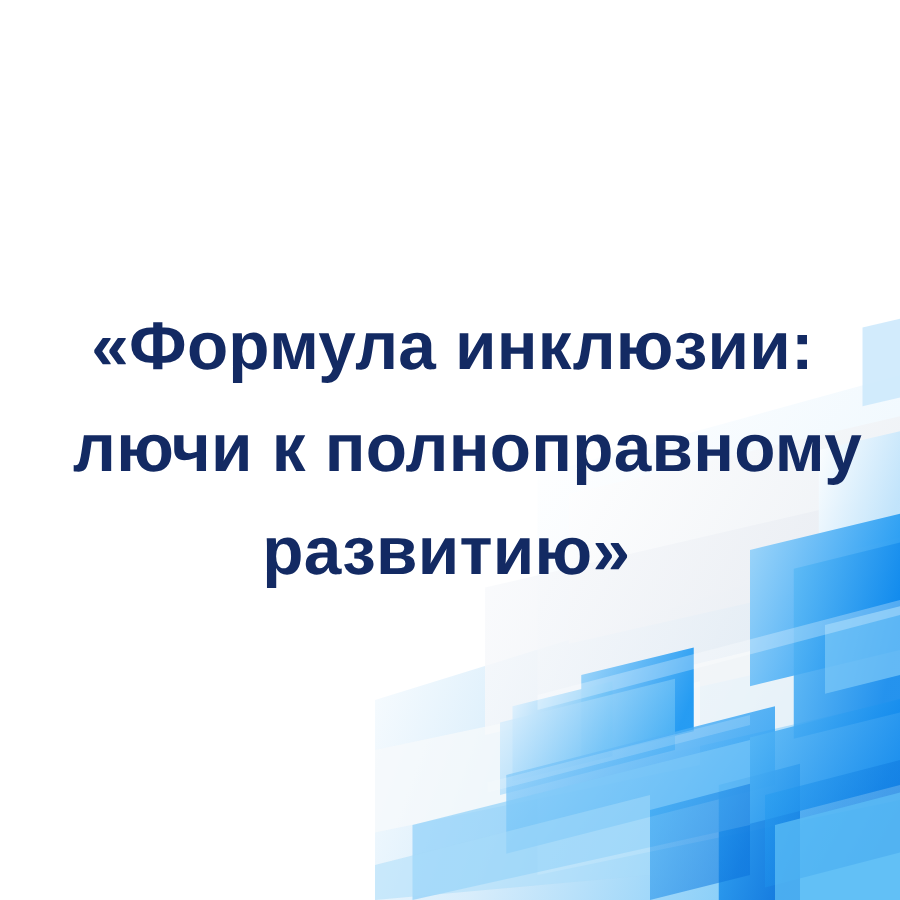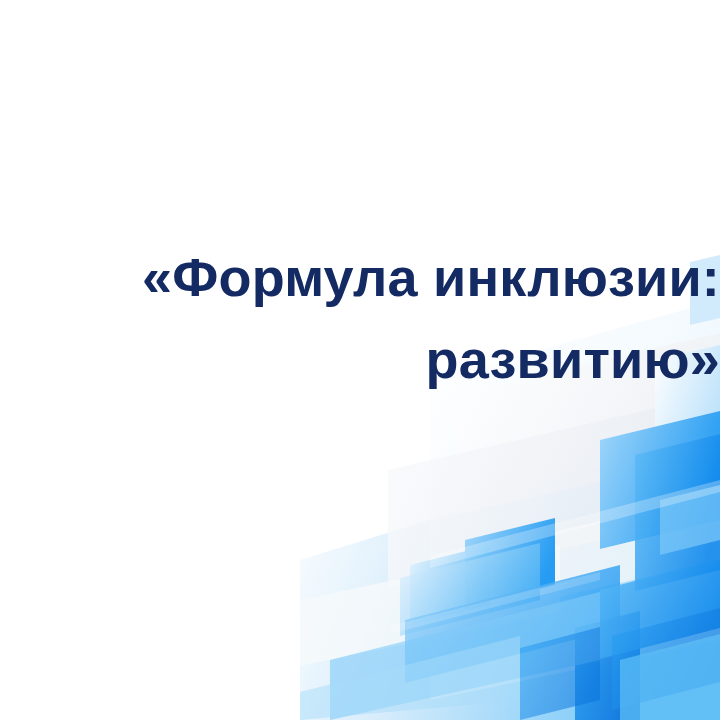--- a/index.html
+++ b/index.html
@@ -30,21 +30,21 @@
     height: 720px;
   }
 
   
   #title-block {
     position: absolute;
     left: 0;
     top: 236px;
     width: 720px;
     z-index: 3;
-    text-align: right;
+    text-align: center;
   }
   .title-line {
     color: #132a63;
     font-family: "Liberation Sans", "DejaVu Sans", sans-serif;
     font-weight: bold;
     font-size: 54px;
     line-height: 82px;
     letter-spacing: 0.2px;
     white-space: nowrap;
   }
@@ -150,16 +150,17 @@
 
       <g opacity="0.5">
         <polygon points="430,556 720,480 720,492 430,568" fill="#ffffff" opacity="0.55"></polygon>
         <polygon points="390,626 600,572 600,580 390,634" fill="#ffffff" opacity="0.35"></polygon>
       </g>
     </svg>
   </div>
 
   <div id="title-block">
     <div class="title-line l1">«Формула инклюзии:</div>
+    <div class="title-line l2">лючи к полноправному</div>
     <div class="title-line l3">развитию»</div>
   </div>
 
 </div>
 
 </body></html>

